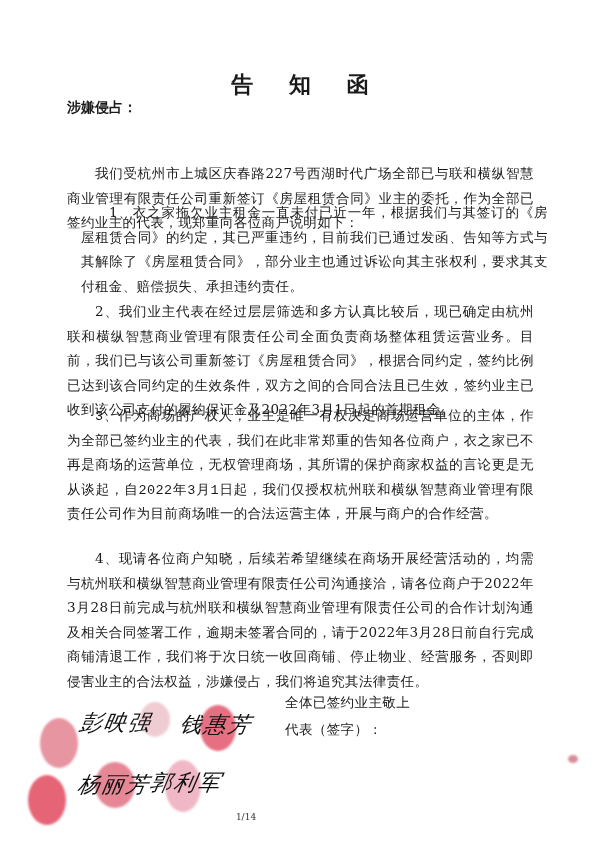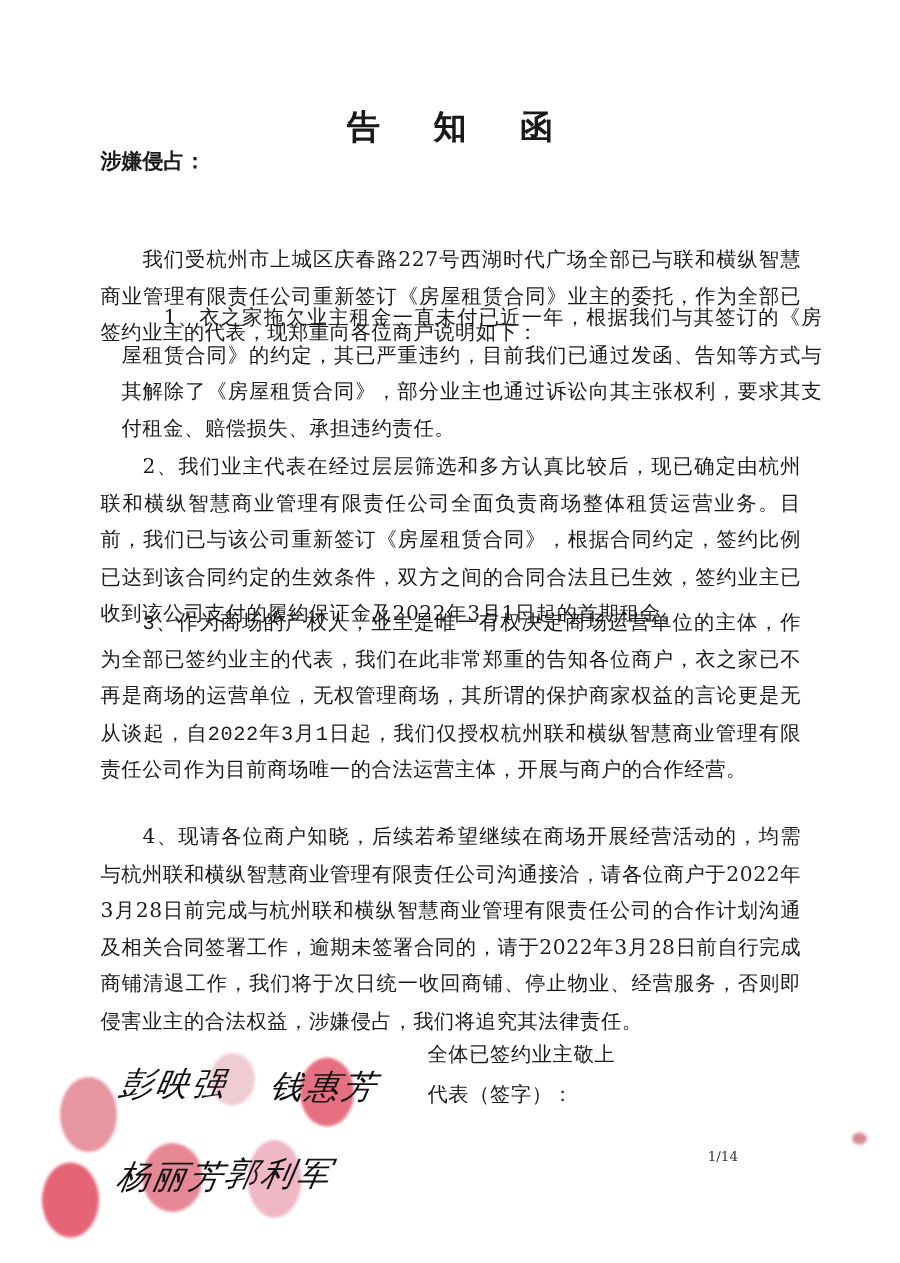--- a/index.html
+++ b/index.html
@@ -28,21 +28,21 @@
   #p3 { top:405px;font-family:Liberation Mono, monospace; }
   #p4 { top:546px; }
   #p5 { top:671px; }
   .closing {
     position:absolute; left:285px; font-size:13.5px; letter-spacing:0.4px;
   }
   #c1 { top:694px; }
   #c2 { top:721px; }
   #c3 { top:746px; }
   .page-num {
-    position:absolute; top:767px; left:0; width:492px; text-align:right;
+    position:absolute; top:812px; left:0; width:492px; text-align:center;
     font-size:9px; color:#333;
   }
   .sig-area { position:absolute; left:0; top:690px; width:290px; height:140px; }
   .print { position:absolute; border-radius:50%; filter:blur(1.2px); opacity:0.8; }
   .sig-text {
     position:absolute; font-family:"DejaVu Serif", serif; font-style:italic; color:#111;
     font-size:22px; transform:skewX(-10deg); letter-spacing:2px;
   }
   .smudge { position:absolute; left:568px; top:755px; width:10px; height:8px; background:#c04050; border-radius:50%; opacity:0.6; filter:blur(1px); }
 </style>

